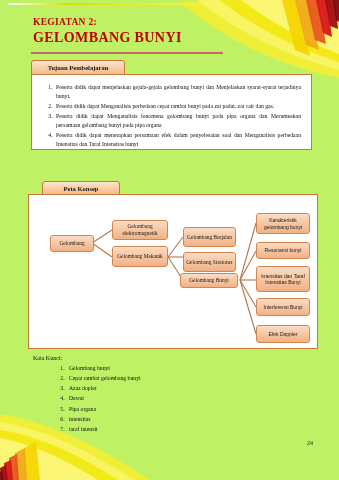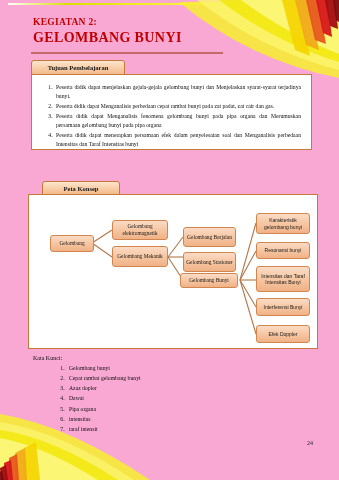--- a/index.html
+++ b/index.html
@@ -10,21 +10,21 @@
     background: #ffffff;
     font-family: "Liberation Serif", serif;
     overflow: hidden;
     position: relative;
   }
 
   
   .page {
     position: absolute;
     inset: 0;
-    background: #f9a8d4;
+    background: #bef264;
     overflow: hidden;
   }
 
   
   .top-rule {
     position: absolute;
     top: 3px; left: 8px; right: 8px;
     height: 2px;
     background: linear-gradient(to right, #ffffff 0%, #d8e000 18%, #f2ee2a 45%, #fff45a 70%, #ffffff 100%);
   }

